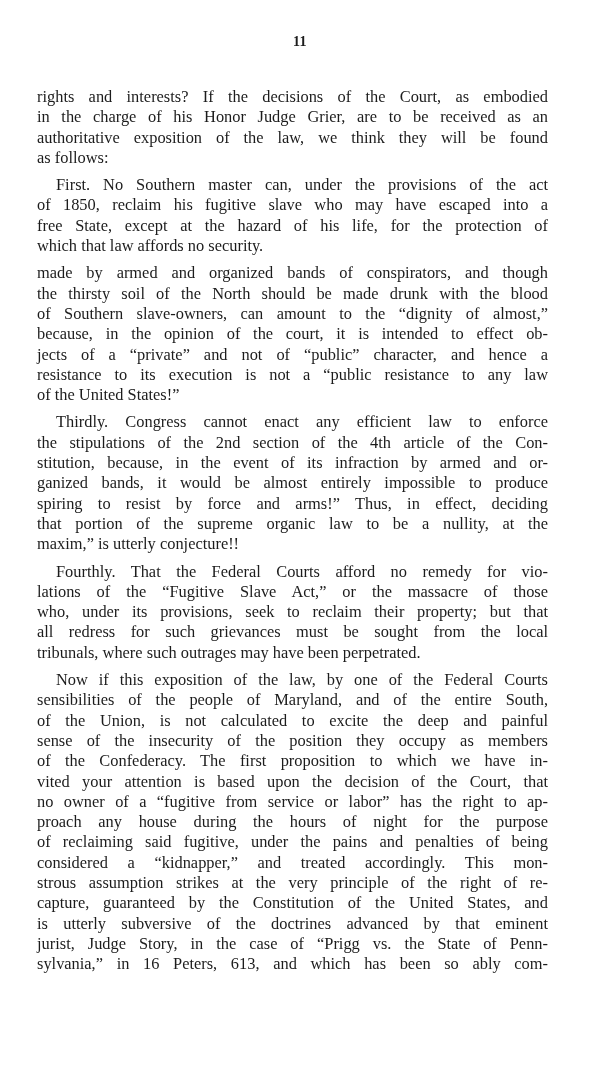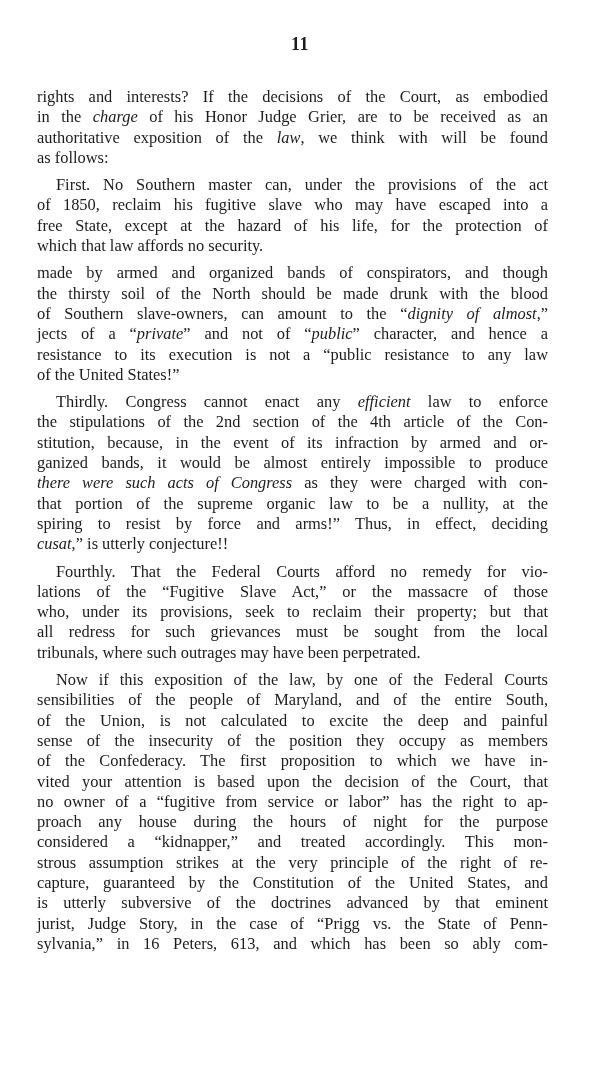--- a/index.html
+++ b/index.html
@@ -4,91 +4,92 @@
 <style>
   html, body { margin: 0; padding: 0; }
   body {
     width: 600px; height: 1073px; background: #ffffff; overflow: hidden;
     position: relative;
     font-family: "Liberation Serif", "DejaVu Serif", serif;
     color: #1c1c1c;
   }
   .page-number {
     position: absolute; top: 34px; left: 0; width: 600px; text-align: center;
-    font-size: 18px; font-weight: bold; letter-spacing: 0.5px;
+    font-size: 14px; font-weight: bold; letter-spacing: 0.5px;
   }
   .text-block {
     position: absolute; left: 37px; width: 511px; top: 87px;
     font-size: 16.4px;
   }
   .line {
     height: 20.3px; line-height: 20.3px; white-space: nowrap;
     text-align: justify; text-align-last: justify;
   }
   .line.last { text-align-last: left; }
   .line.indent { padding-left: 19px; }
   .para-gap { height: 7px; }
-  .italic { font-style: italic; }
+  .italic { }
 </style>
 </head>
 <body>
 
 <div class="page-number">11</div>
 <div class="text-block" id="text-block">
     <div>
       <div class="line"><span>rights and interests?  If the decisions of the Court, as embodied</span></div>
       <div class="line"><span>in the </span><span class="italic">charge</span><span> of his Honor Judge Grier, are to be received as an</span></div>
-      <div class="line"><span>authoritative exposition of the </span><span class="italic">law</span><span>, we think with will be found</span></div>
+      <div class="line"><span>authoritative exposition of the </span><span class="italic">law</span><span>, we think they will be found</span></div>
       <div class="line last"><span>as follows:</span></div>
     </div>
     <div class="para-gap"></div>
     <div>
       <div class="line indent"><span>First.  No Southern master can, under the provisions of the act</span></div>
       <div class="line"><span>of 1850, reclaim his fugitive slave who may have escaped into a</span></div>
       <div class="line"><span>free State, except at the hazard of his life, for the protection of</span></div>
       <div class="line last"><span>which that law affords no security.</span></div>
     </div>
     <div class="para-gap"></div>
     <div>
       <div class="line"><span>made by armed and organized bands of conspirators, and though</span></div>
       <div class="line"><span>the thirsty soil of the North should be made drunk with the blood</span></div>
       <div class="line"><span>of Southern slave-owners, can amount to the “</span><span class="italic">dignity of almost</span><span>,”</span></div>
+      <div class="line"><span>because, in the opinion of the court, it is intended to effect ob-</span></div>
       <div class="line"><span>jects of a “</span><span class="italic">private</span><span>” and not of “</span><span class="italic">public</span><span>” character, and hence a</span></div>
       <div class="line"><span>resistance to its execution is not a “public resistance to any law</span></div>
       <div class="line last"><span>of the United States!”</span></div>
     </div>
     <div class="para-gap"></div>
     <div>
       <div class="line indent"><span>Thirdly.  Congress cannot enact any </span><span class="italic">efficient</span><span> law to enforce</span></div>
       <div class="line"><span>the stipulations of the 2nd section of the 4th article of the Con-</span></div>
       <div class="line"><span>stitution, because, in the event of its infraction by armed and or-</span></div>
       <div class="line"><span>ganized bands, it would be almost entirely impossible to produce</span></div>
-      <div class="line"><span class="italic">there were such acts of Congress</span><span> as they were charged with con-</span></div>
+      <div class="line"><span>spiring to resist by force and arms!”  Thus, in effect, deciding</span></div>
       <div class="line"><span>that portion of the supreme organic law to be a nullity, at the</span></div>
-      <div class="line"><span>spiring to resist by force and arms!”  Thus, in effect, deciding</span></div>
-      <div class="line last"><span class="italic">cusat</span><span>,” is utterly conjecture!!</span></div>
+      <div class="line last"><span class="italic">maxim</span><span>,” is utterly conjecture!!</span></div>
     </div>
     <div class="para-gap"></div>
     <div>
       <div class="line indent"><span>Fourthly.  That the Federal Courts afford no remedy for vio-</span></div>
       <div class="line"><span>lations of the “Fugitive Slave Act,” or the massacre of those</span></div>
       <div class="line"><span>who, under its provisions, seek to reclaim their property; but that</span></div>
       <div class="line"><span>all redress for such grievances must be sought from the local</span></div>
       <div class="line last"><span>tribunals, where such outrages may have been perpetrated.</span></div>
     </div>
     <div class="para-gap"></div>
     <div>
       <div class="line indent"><span>Now if this exposition of the law, by one of the Federal Courts</span></div>
       <div class="line"><span>sensibilities of the people of Maryland, and of the entire South,</span></div>
       <div class="line"><span>of the Union, is not calculated to excite the deep and painful</span></div>
       <div class="line"><span>sense of the insecurity of the position they occupy as members</span></div>
       <div class="line"><span>of the Confederacy.  The first proposition to which we have in-</span></div>
       <div class="line"><span>vited your attention is based upon the decision of the Court, that</span></div>
       <div class="line"><span>no owner of a “fugitive from service or labor” has the right to ap-</span></div>
       <div class="line"><span>proach any house during the hours of night for the purpose</span></div>
+      <div class="line"><span>of reclaiming said fugitive, under the pains and penalties of being</span></div>
       <div class="line"><span>considered a “kidnapper,” and treated accordingly.  This mon-</span></div>
       <div class="line"><span>strous assumption strikes at the very principle of the right of re-</span></div>
       <div class="line"><span>capture, guaranteed by the Constitution of the United States, and</span></div>
       <div class="line"><span>is utterly subversive of the doctrines advanced by that eminent</span></div>
       <div class="line"><span>jurist, Judge Story, in the case of “Prigg vs. the State of Penn-</span></div>
       <div class="line"><span>sylvania,” in 16 Peters, 613, and which has been so ably com-</span></div>
     </div>
   </div>
 
 </body></html>

